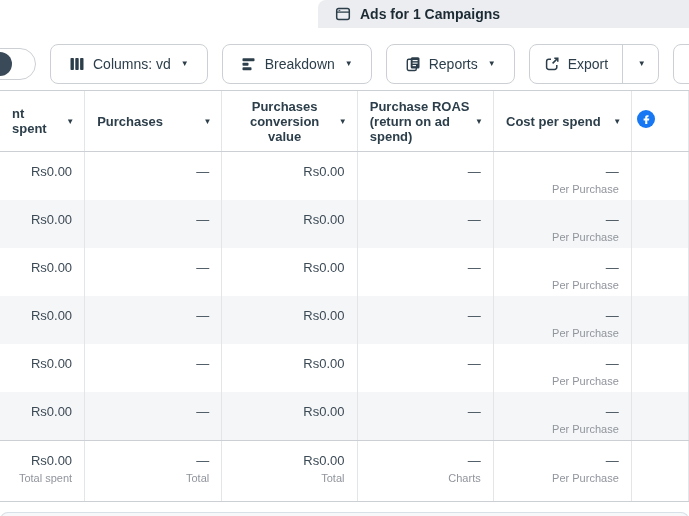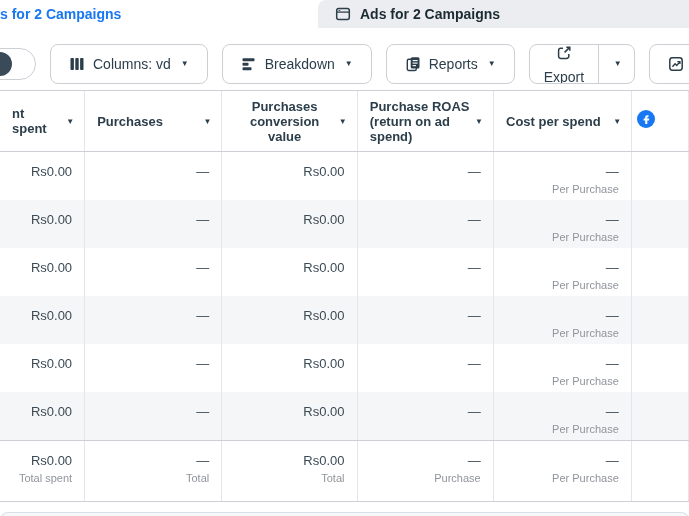--- a/index.html
+++ b/index.html
@@ -20,21 +20,21 @@
   .toolbar { margin-top:16px; height:40px; display:flex; align-items:center; gap:14px; padding-left:0; }
   .toggle { flex:0 0 52px; width:52px; height:32px; margin-left:-16px; border:1px solid #ccd0d5;
     border-radius:16px; background:#fff; position:relative; cursor:pointer; }
   .toggle .knob { position:absolute; left:3px; top:3px; width:24px; height:24px; border-radius:50%; background:#3a4a58; }
   .tbtn { display:flex; align-items:center; gap:8px; height:40px; padding:0 18px; background:#fff;
     border:1px solid #ccd0d5; border-radius:8px; font-size:14px; color:#2c3e4a; white-space:nowrap;
     cursor:pointer; flex-shrink:0; font-family:inherit; }
   .caret { font-size:8px; line-height:1; color:#2c3e4a; margin-left:2px; }
   .splitbtn { display:flex; align-items:stretch; height:40px; border:1px solid #ccd0d5; border-radius:8px;
     background:#fff; flex-shrink:0; overflow:hidden; }
-  .splitbtn .main { display:flex; align-items:center; gap:8px; padding:0 14px; font-size:14px; cursor:pointer;flex-direction:column; }
+  .splitbtn .main { display:flex; align-items:center; gap:8px; padding:0 14px; font-size:14px; cursor:pointer; }
   .splitbtn .drop { display:flex; align-items:center; justify-content:center; width:36px;
     border-left:1px solid #ccd0d5; cursor:pointer; }
   .icon16 { width:16px; height:16px; display:block; }
 
   
   .table { margin-top:6px; border-top:1px solid #ccd0d5; }
   .trow, .thead, .tfoot { display:flex; }
   .c0{width:90px;} .c1{width:146px;} .c2{width:144px;text-align:center;} .c3{width:145px;} .c4{width:147px;} .c5{width:60px;}
   .hcell { height:60px; border-right:1px solid #e3e5e8; display:flex; align-items:center;
     padding:0 10px 0 12px; }
@@ -55,32 +55,29 @@
   
   .bottombar { position:absolute; left:0; right:0; top:512px; height:10px;
     background:#f6f8fa; border:1px solid #d8e0e8; border-bottom:none; border-radius:8px 8px 0 0; }
 </style>
 </head>
 <body>
 
 <div class="screen">
 
   <div class="tabstrip">
-    <div class="tab-active">
-      <span>s for 2 Campaigns</span>
-    </div>
     <div class="tab-inactive">
       <span class="ticon">
         <svg class="icon16" viewBox="0 0 16 16">
             <rect x="1.7" y="2.6" width="12.6" height="10.8" rx="2" fill="none" stroke="#2c3e4a" stroke-width="1.5"></rect>
             <line x1="1.7" y1="6.1" x2="14.3" y2="6.1" stroke="#2c3e4a" stroke-width="1.3"></line>
             <rect x="3.5" y="3.9" width="1.8" height="0.9" fill="#2c3e4a"></rect>
           </svg>
       </span>
-      <span class="lbl">Ads for 2 Campaigns</span>
+      <span class="lbl">Ads for 1 Campaigns</span>
     </div>
   </div>
 
   <div class="toolbar">
     <div class="toggle">
       <div class="knob"></div>
     </div>
 
     <button class="tbtn">
       <span>
@@ -305,21 +302,21 @@
       <div class="fcell c1">
         <div class="val">—</div>
         <div class="flbl">Total</div>
       </div>
       <div class="fcell c2">
         <div class="val">Rs0.00</div>
         <div class="flbl">Total</div>
       </div>
       <div class="fcell c3">
         <div class="val">—</div>
-        <div class="flbl">Purchase</div>
+        <div class="flbl">Charts</div>
       </div>
       <div class="fcell c4">
         <div class="val">—</div>
         <div class="flbl">Per Purchase</div>
       </div>
       <div class="fcell c5"></div>
     </div>
   </div>
 
   <div class="bottombar"></div>

